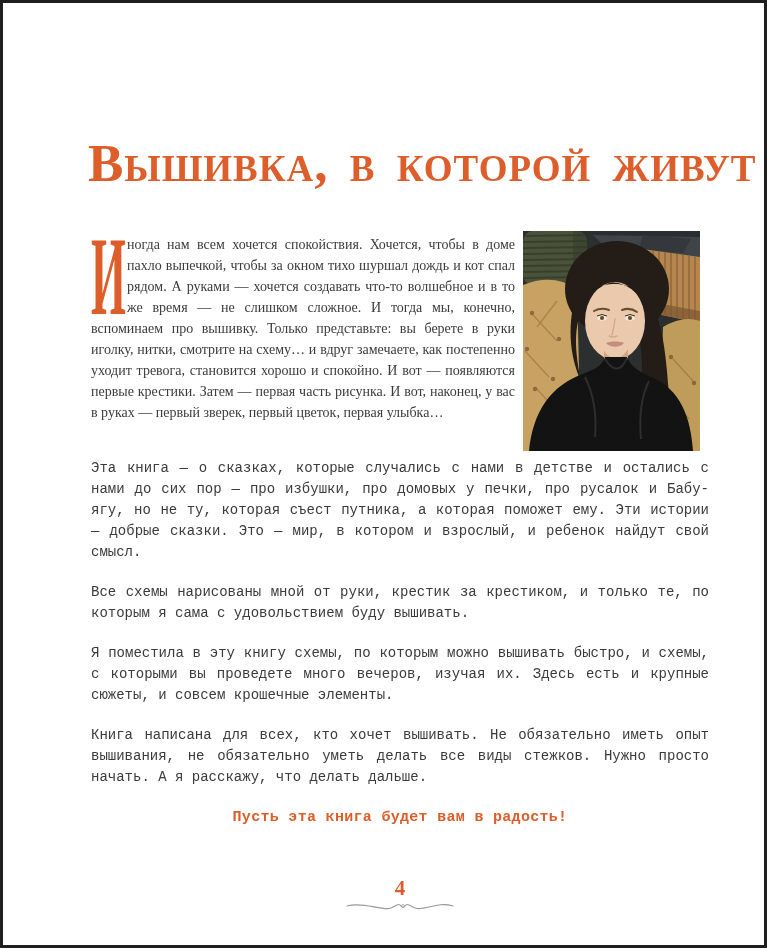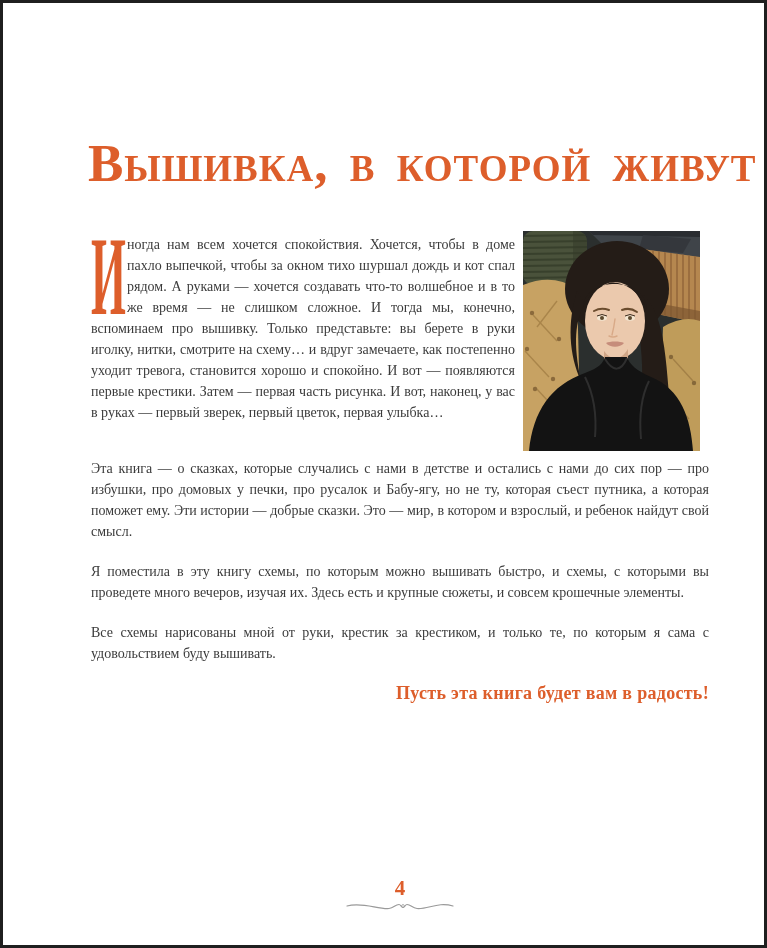--- a/index.html
+++ b/index.html
@@ -37,28 +37,28 @@
     transform:scaleX(0.40);
     transform-origin:0 50%;
     margin:2px 4px 0 0;
   }
   .photo{
     position:absolute;left:520px;top:228px;width:177px;height:220px;
   }
   .photo svg{display:block;width:177px;height:220px;}
   .flow{
     position:absolute;left:88px;top:455px;width:618px;
-    font-size:14px;line-height:21px;text-align:justify;
+    font-size:14px;line-height:21px;text-align:justify;font-family:Liberation Mono, monospace;
   }
   .flow p{margin:0 0 19px 0;}
   .closing{
-    text-align:right;
+    text-align:center;
     color:var(--accent,#dd5e2b);
     font-weight:bold;
-    font-size:18px;
+    font-size:15px;
     letter-spacing:0.3px;
     margin-top:1px;
   }
   .footer{
     position:absolute;left:88px;top:874px;width:618px;text-align:center;
   }
   .pagenum{
     color:var(--accent,#dd5e2b);
     font-weight:bold;font-size:21px;line-height:22px;
   }
@@ -196,22 +196,23 @@
           <path d="M62,146 C70,162 74,182 72,206"></path>
           <path d="M126,150 C118,166 116,186 118,208"></path>
           <path d="M82,128 C90,141 98,141 104,127"></path>
         </g>
       </g>
     </svg>
   </div>
 
   <div class="flow">
     <p>Эта книга — о сказках, которые случались с нами в детстве и остались с нами до сих пор — про избушки, про домовых у печки, про русалок и Бабу-ягу, но не ту, которая съест путника, а которая поможет ему. Эти истории — добрые сказки. Это — мир, в котором и взрослый, и ребенок найдут свой смысл.</p>
+    <p>Все схемы нарисованы мной от руки, крестик за крестиком, и только те, по которым я сама с удовольствием буду вышивать.</p>
     <p>Я поместила в эту книгу схемы, по которым можно вышивать быстро, и схемы, с которыми вы проведете много вечеров, изучая их. Здесь есть и крупные сюжеты, и совсем крошечные элементы.</p>
-    <p>Все схемы нарисованы мной от руки, крестик за крестиком, и только те, по которым я сама с удовольствием буду вышивать.</p>
+    <p>Книга написана для всех, кто хочет вышивать. Не обязательно иметь опыт вышивания, не обязательно уметь делать все виды стежков. Нужно просто начать. А я расскажу, что делать дальше.</p>
     <p class="closing">Пусть эта книга будет вам в радость!</p>
   </div>
 
   <div class="footer">
     <div class="pagenum">4</div>
     <svg class="flourish" width="112" height="12" viewBox="0 0 112 12">
       <path d="M3,6 C18,1.5 34,9.5 45,8.5 C50,8 51,4.5 55,4.5 C57,4.5 57,7.5 59,7.5 C61,7.5 61,4.5 63,4.5 C67,4.5 68,8 73,8.5 C84,9.5 94,1.5 109,6" fill="none" stroke="#9a9a9a" stroke-width="1.2" stroke-linecap="round"></path>
       <circle cx="59" cy="6" r="1.4" fill="none" stroke="#9a9a9a" stroke-width="0.8"></circle>
     </svg>
   </div>

